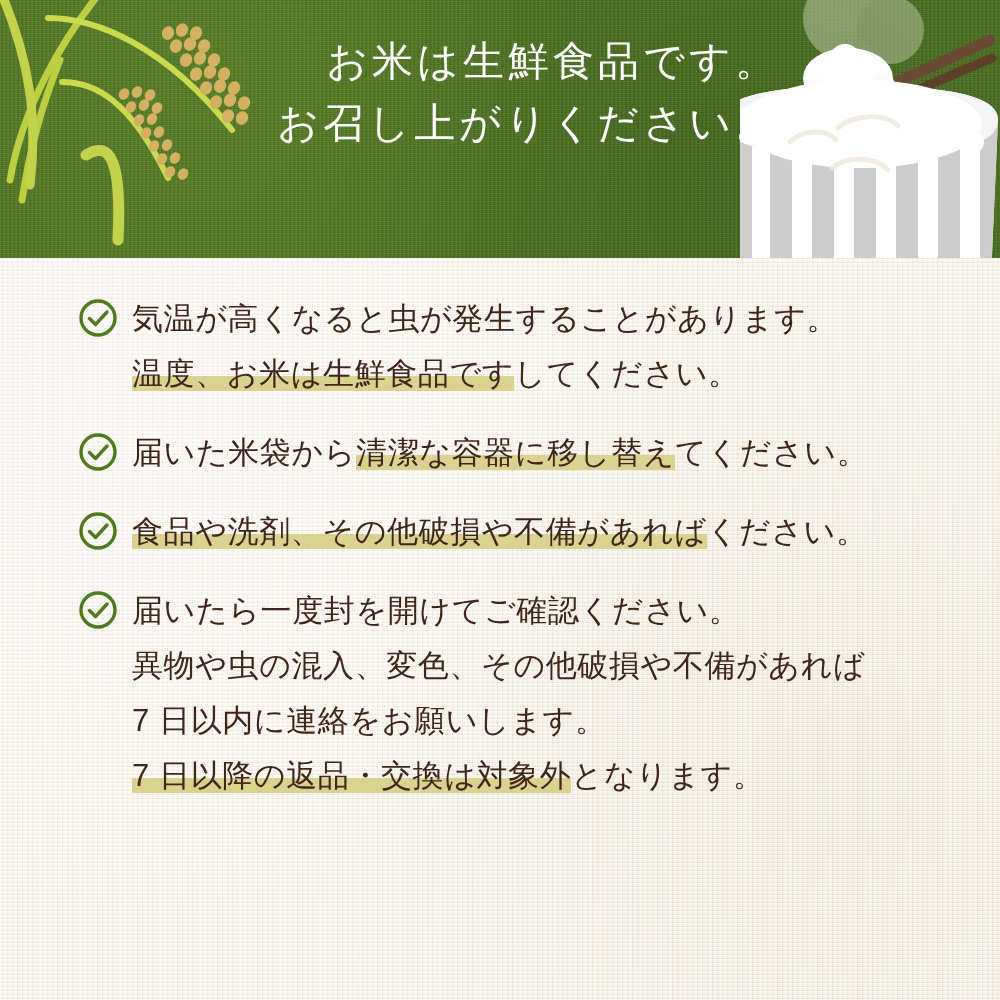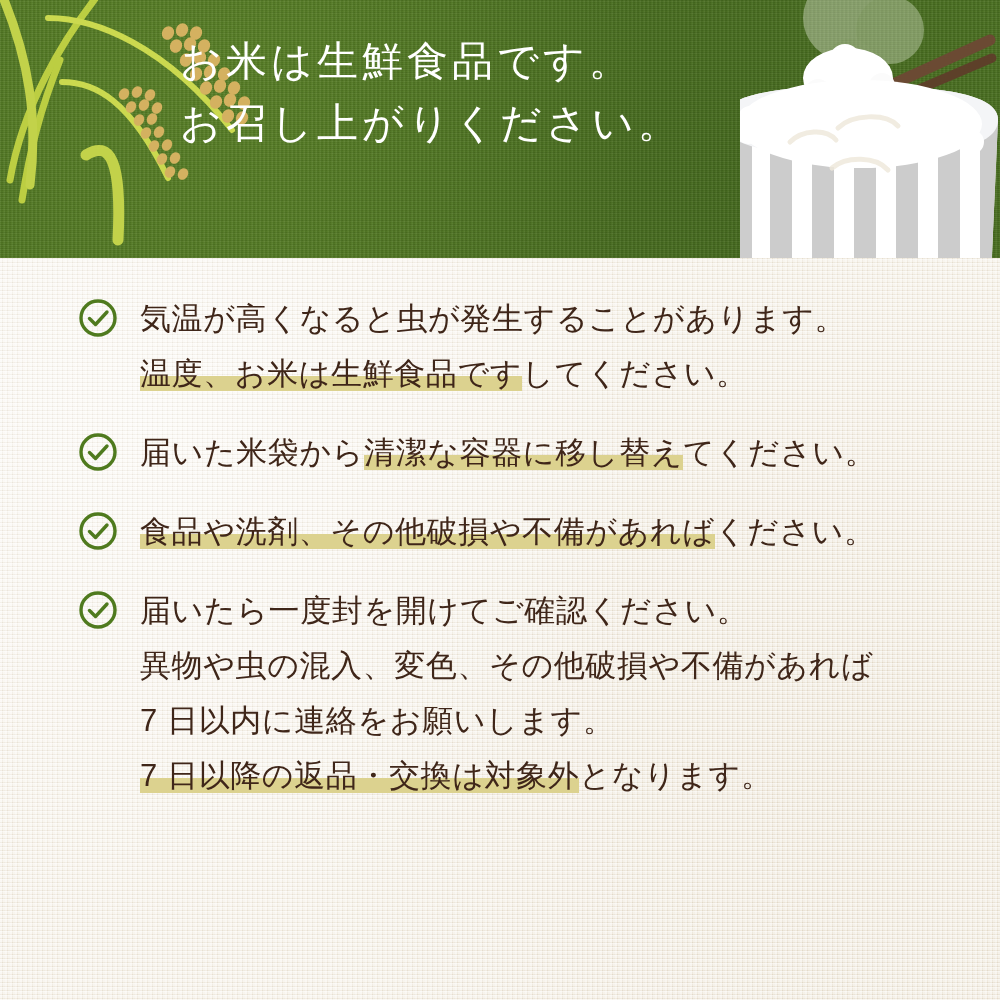--- a/index.html
+++ b/index.html
@@ -22,21 +22,21 @@
     background-image:
       repeating-linear-gradient(0deg, rgba(255,255,255,.045) 0 1px, rgba(0,0,0,.05) 1px 2px, rgba(255,255,255,.02) 2px 3px, rgba(0,0,0,.03) 3px 4px),
       repeating-linear-gradient(90deg, rgba(255,255,255,.05) 0 1px, rgba(0,0,0,.045) 1px 3px, rgba(255,255,255,.025) 3px 4px),
       radial-gradient(circle at 20% 30%, rgba(120,160,50,.25), transparent 55%),
       radial-gradient(circle at 75% 75%, rgba(40,70,15,.25), transparent 60%);
     mix-blend-mode:normal;
     pointer-events:none;
   }
   .header-title{
     position:absolute;left:180px;top:30px;width:600px;
-    text-align:left;
+    text-align:right;
     color:#ffffff;
     font-family:"Liberation Serif","DejaVu Serif",serif;
     font-size:41px;
     line-height:62px;
     letter-spacing:4px;
     font-weight:400;
     z-index:5;
     white-space:nowrap;
   }
   .header-title div{white-space:nowrap;}
@@ -51,21 +51,21 @@
     position:absolute;inset:0;
     background-image:
       repeating-linear-gradient(0deg, rgba(255,255,255,.55) 0 1px, rgba(190,175,150,.10) 1px 2px, rgba(255,255,255,.30) 2px 4px),
       repeating-linear-gradient(90deg, rgba(255,255,255,.45) 0 2px, rgba(185,168,142,.10) 2px 3px, rgba(255,255,255,.25) 3px 5px),
       radial-gradient(circle at 15% 20%, rgba(255,255,255,.6), transparent 50%),
       radial-gradient(circle at 85% 70%, rgba(216,201,176,.35), transparent 55%);
     pointer-events:none;
   }
 
   .list{position:relative;z-index:3;padding:33px 0 0 0;}
-  .item{position:relative;display:flex;align-items:flex-start;margin-bottom:24px;gap:8px;}
+  .item{position:relative;display:flex;align-items:flex-start;margin-bottom:24px;}
   .item:last-child{margin-bottom:0;}
   .check{
     flex:0 0 auto;width:40px;height:40px;margin-left:78px;margin-top:7px;margin-right:14px;
   }
   .check svg{display:block;width:40px;height:40px;}
   .lines{flex:1 1 auto;}
   .line{
     position:relative;
     font-family:"Liberation Sans","DejaVu Sans",sans-serif;
     font-size:31px;

